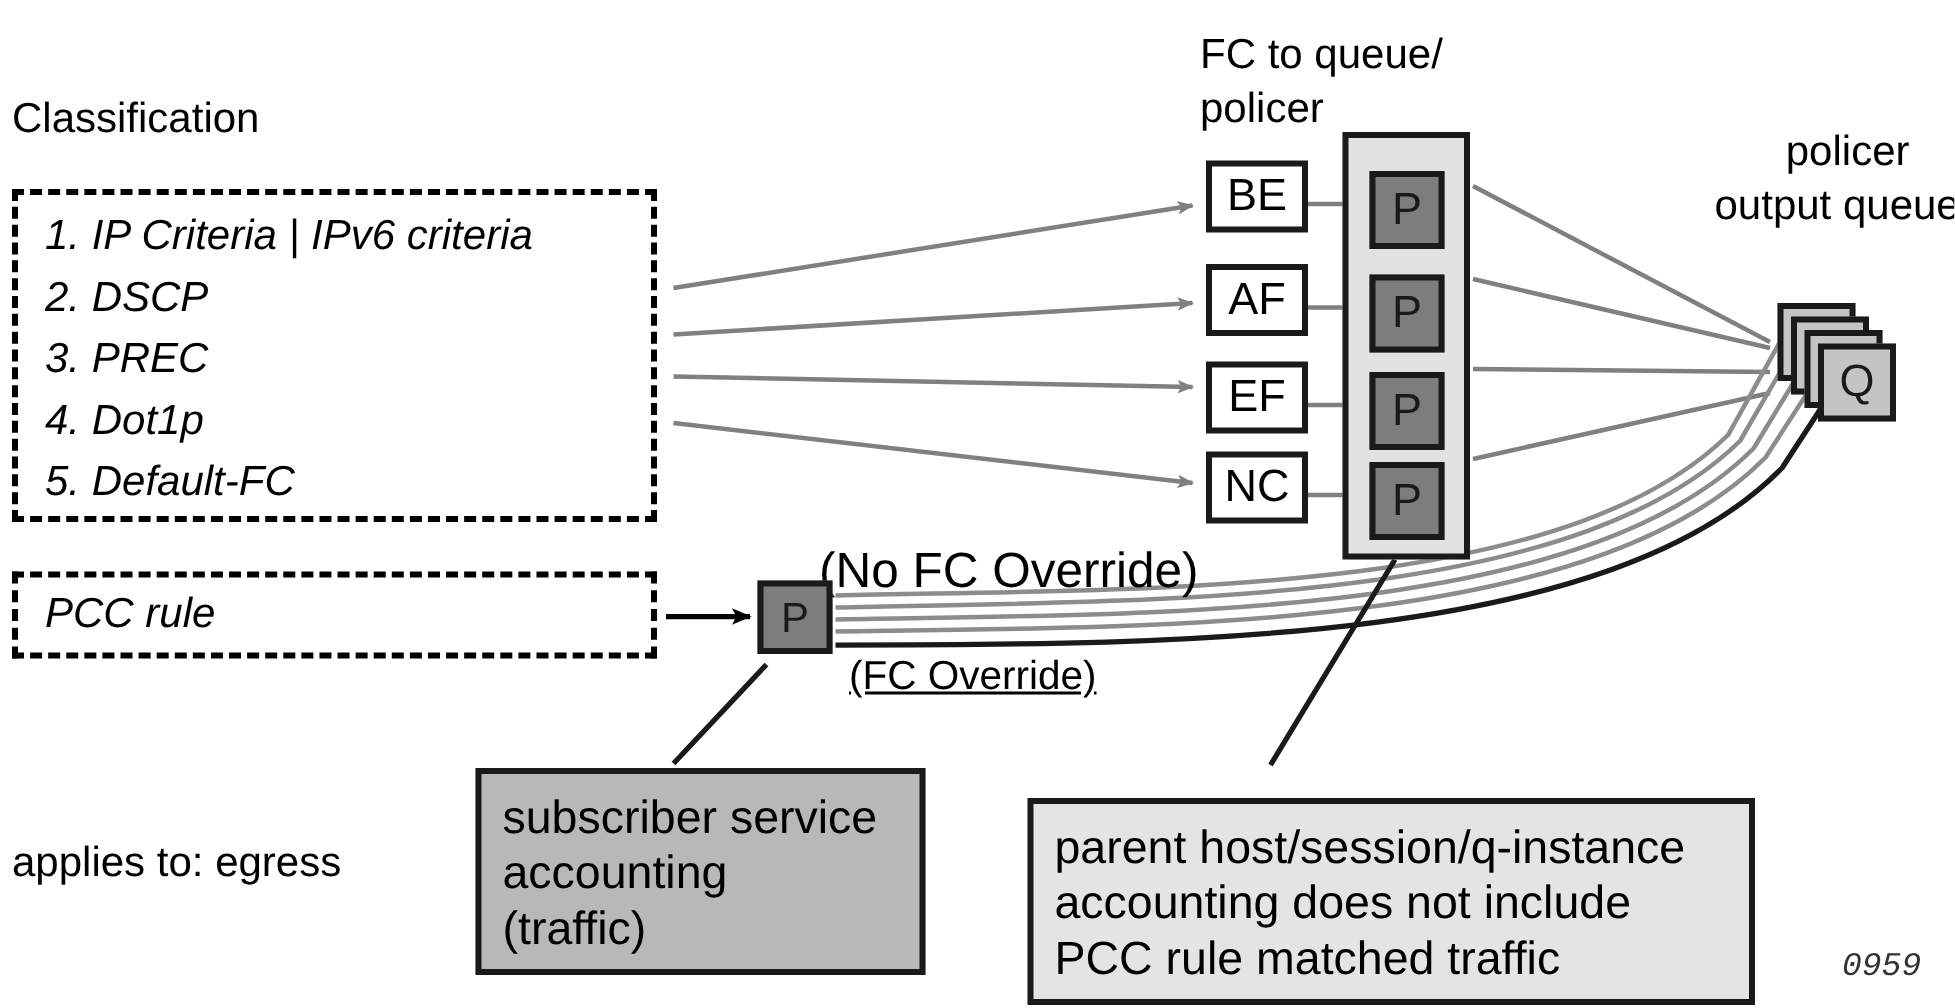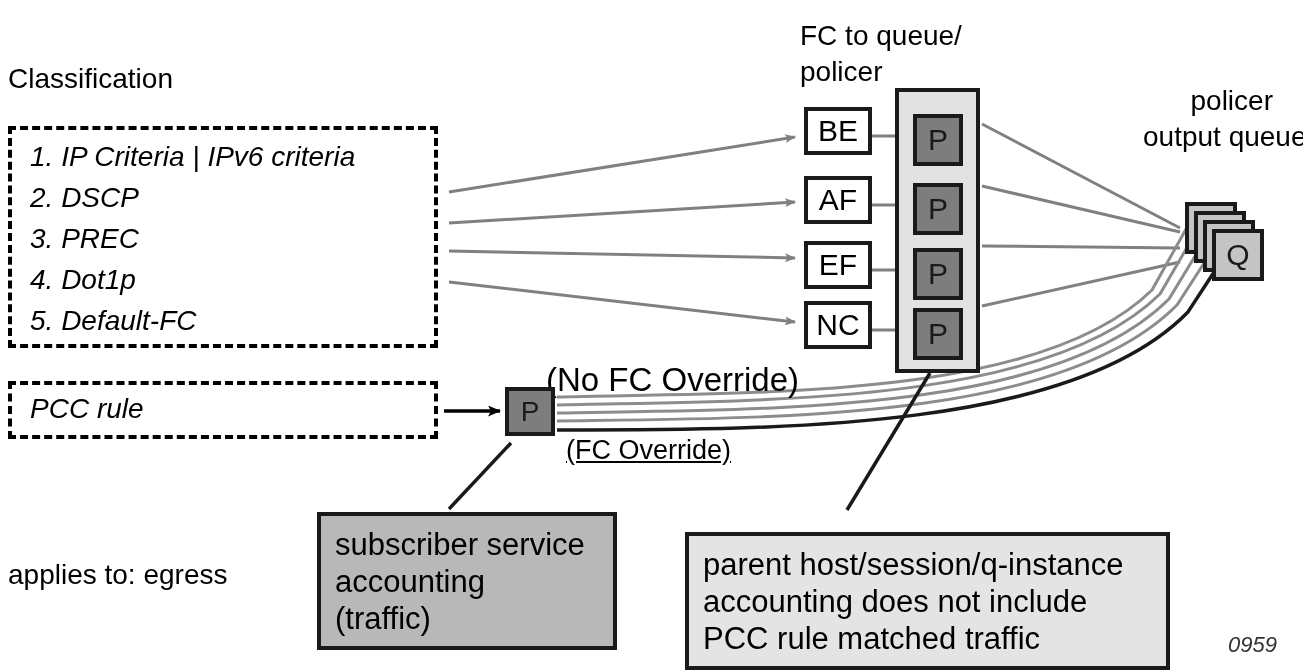--- a/index.html
+++ b/index.html
@@ -57,21 +57,21 @@
     left: 546px; top: 361px;
     font-size: 33px;
   }
   #label-fc-override {
     left: 566px; top: 435px;
     font-size: 27px;
     text-decoration: underline;
   }
   #figure-id {
     left: 1228px; top: 632px;
-    font-family: Liberation Sans, sans-serif;
+    font-family: Liberation Mono, monospace;
     font-style: italic;
     font-size: 22px;
     color: #333333;
   }
 
   
   .dashed-panel {
     position: absolute;
     border: 4px dashed #000000;
     background: transparent;

